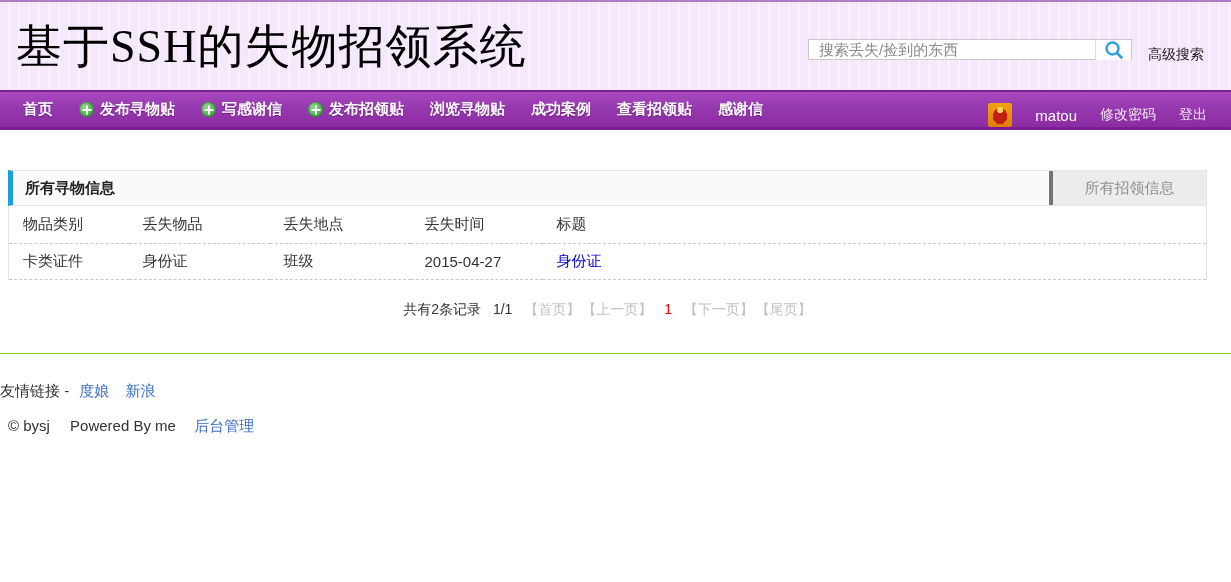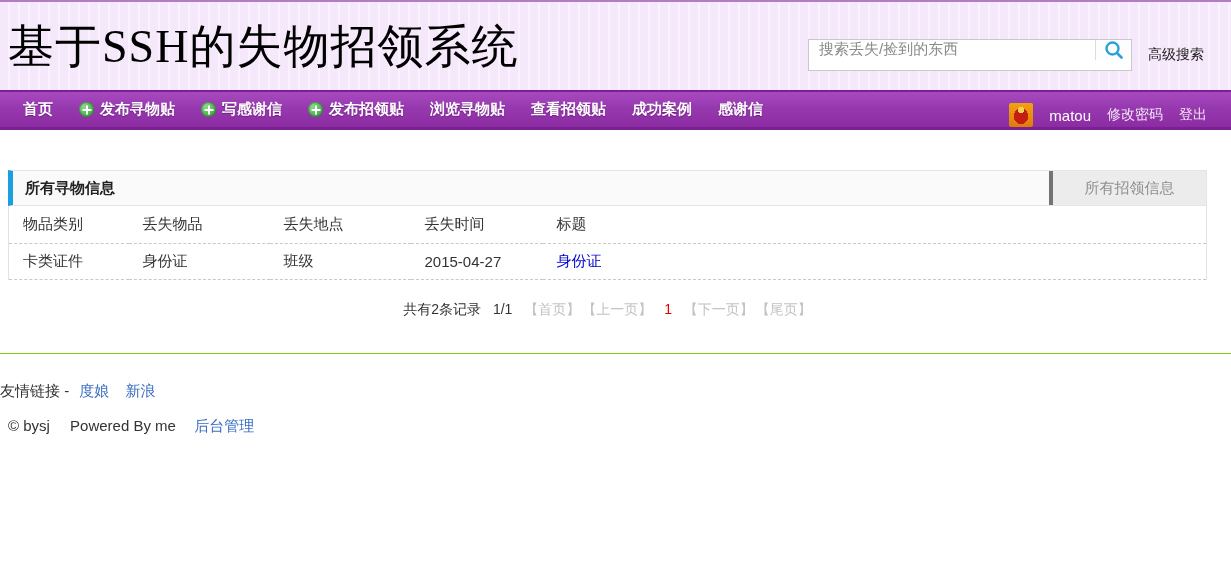--- a/index.html
+++ b/index.html
@@ -6,27 +6,27 @@
   html,body { width:1231px; height:582px; background:#ffffff; overflow:hidden;
               font-family:"Liberation Sans","DejaVu Sans",sans-serif; }
 
   
   .header {
     position:relative; height:90px;
     background:repeating-linear-gradient(90deg,#f4e8fa 0px,#f4e8fa 8px,#f9f1fd 8px,#f9f1fd 10px);
     border-top:2px solid #b07cc4;
   }
   .site-title {
-    position:absolute; left:8px; top:14px;
+    position:absolute; left:16px; top:14px;
     font-family:"Liberation Serif","DejaVu Serif",serif;
     font-size:46px; font-weight:normal; color:#000; letter-spacing:1px; white-space:nowrap;
   }
   .search-box {
-    position:absolute; left:808px; top:37px; width:324px; height:32px;
-    background:#fff; border:1px solid #c9c9c9; display:flex; align-items:flex-start;
+    position:absolute; left:808px; top:37px; width:324px; height:21px;
+    background:#fff; border:1px solid #c9c9c9; display:flex; align-items:center;
   }
   .search-input {
     flex:1; border:none; outline:none; padding:0 10px; font-size:15px; color:#333;
     font-family:"Liberation Sans","DejaVu Sans",sans-serif; background:transparent;
   }
   .search-input::placeholder { color:#8a8a8a; }
   .search-btn {
     width:36px; border:none; border-left:1px solid #dcdcdc; background:#fdfdfd;
     display:flex; align-items:center; justify-content:center; cursor:pointer;
   }
@@ -46,21 +46,21 @@
   .plus-icon {
     position:relative; width:15px; height:15px; margin-right:6px; border-radius:50%;
     background:radial-gradient(circle at 35% 30%, #8fd98f, #44a944 70%, #2f8f2f);
     box-shadow:inset 0 0 0 1px rgba(30,110,30,.5); flex:0 0 auto;
   }
   .plus-icon::before, .plus-icon::after {
     content:""; position:absolute; background:#fff; left:50%; top:50%;
   }
   .plus-icon::before { width:9px; height:2px; transform:translate(-50%,-50%); }
   .plus-icon::after  { width:2px; height:9px; transform:translate(-50%,-50%); }
-  .nav-user { margin-left:auto; display:flex; align-items:center; gap:16px; padding-right:14px; }
+  .nav-user { margin-left:auto; display:flex; align-items:center; gap:23px; padding-right:14px; }
   .avatar {
     width:24px; height:24px; border-radius:2px; flex:0 0 auto;
     background:
       radial-gradient(circle at 50% 30%, #f3d25a 0 15%, transparent 16%),
       radial-gradient(ellipse at 50% 55%, #c41e12 0 42%, transparent 43%),
       linear-gradient(180deg,#f0a211,#e07b0a);
   }
   .nav-user .uname { color:#ffffff; font-size:15px; }
   .nav-user .ulink { color:#f2e6f7; font-size:14px; cursor:pointer; }
 
@@ -131,24 +131,24 @@
     <span>写感谢信</span>
   </div>
   <div class="nav-item">
     <span class="plus-icon"></span>
     <span>发布招领贴</span>
   </div>
   <div class="nav-item">
     <span>浏览寻物贴</span>
   </div>
   <div class="nav-item">
+    <span>成功案例</span>
+  </div>
+  <div class="nav-item">
     <span>查看招领贴</span>
-  </div>
-  <div class="nav-item">
-    <span>成功案例</span>
   </div>
   <div class="nav-item">
     <span>感谢信</span>
   </div>
   <div class="nav-user">
     <div class="avatar"></div>
     <span class="uname">matou</span>
     <span class="ulink">修改密码</span>
     <span class="ulink">登出</span>
   </div>

